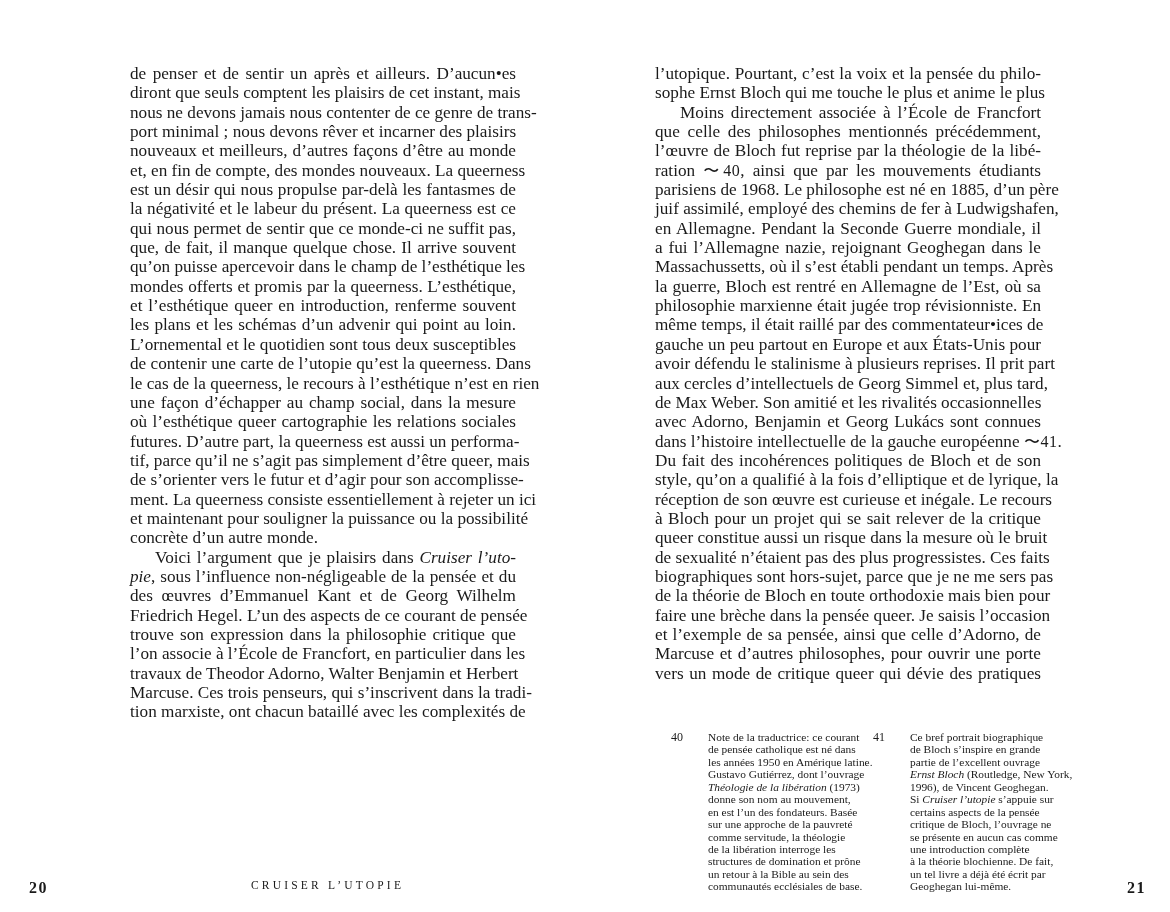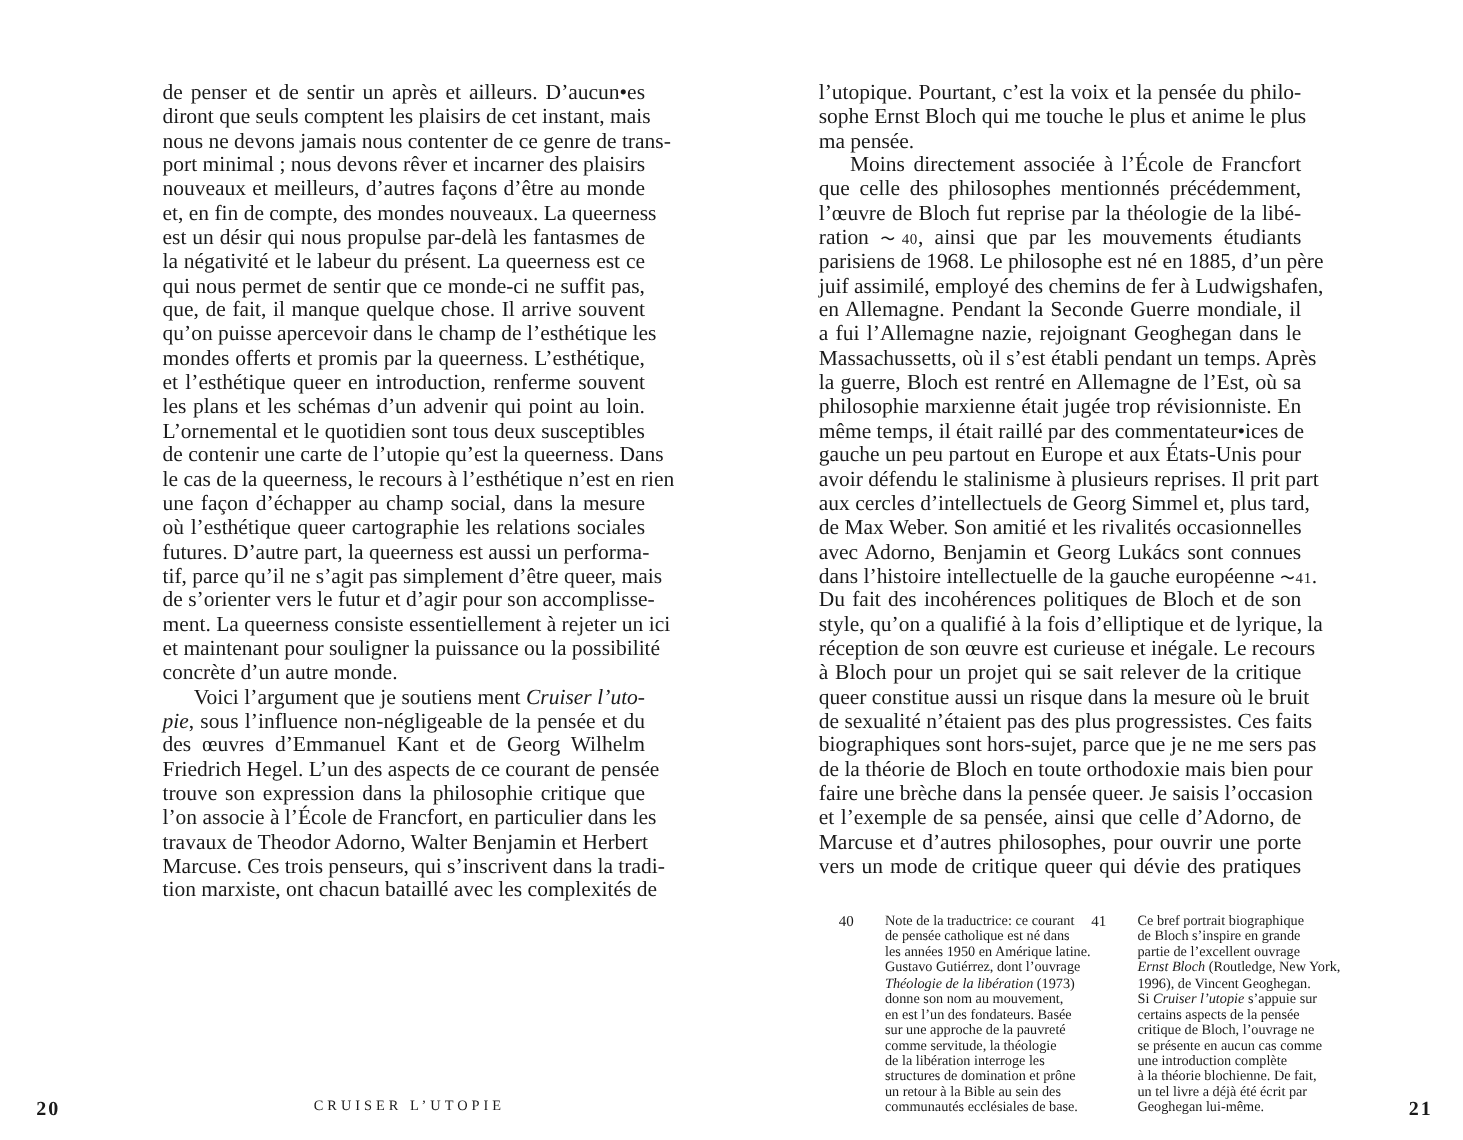--- a/index.html
+++ b/index.html
@@ -18,21 +18,21 @@
     white-space: nowrap;
     text-align: justify;
     text-align-last: justify;
     height: 19.35px;
   }
   .col .ln.last { text-align-last: left; }
   .col .ln.indent { padding-left: 25px; }
   #left-col { left: 130px; top: 64px; width: 386px; }
   #right-col { left: 655px; top: 64px; width: 386px; }
   .it { font-style: italic; }
-  .ref { font-size: 12px; letter-spacing: 0.5px; }
+  .ref { font-size: 16px; letter-spacing: 0.5px; }
 
   .fn {
     position: absolute; top: 731px;
     font-size: 11.4px; line-height: 12.45px;
   }
   .fn .num {
     position: absolute; left: 16px; top: 0;
     font-weight: normal; font-size: 12px;
   }
   .fn .body { position: absolute; left: 22px; top: 0; }
@@ -74,38 +74,37 @@
   <span class="ln">le cas de la queerness, le recours à l’esthétique n’est en rien</span>
   <span class="ln">une façon d’échapper au champ social, dans la mesure</span>
   <span class="ln">où l’esthétique queer cartographie les relations sociales</span>
   <span class="ln">futures. D’autre part, la queerness est aussi un performa-</span>
   <span class="ln">tif, parce qu’il ne s’agit pas simplement d’être queer, mais</span>
   <span class="ln">de s’orienter vers le futur et d’agir pour son accomplisse-</span>
   <span class="ln">ment. La queerness consiste essentiellement à rejeter un ici</span>
   <span class="ln">et maintenant pour souligner la puissance ou la possibilité</span>
   <span class="ln last">concrète d’un autre monde.</span>
 
-  <span class="ln indent"><span>Voici l’argument que je soutiens ment </span><span class="it">Cruiser l’uto-</span></span>
+  <span class="ln indent"><span>Voici l’argument que je plaisirs dans </span><span class="it">Cruiser l’uto-</span></span>
   <span class="ln"><span class="it">pie</span><span>, sous l’influence non-négligeable de la pensée et du</span></span>
   <span class="ln">des œuvres d’Emmanuel Kant et de Georg Wilhelm</span>
   <span class="ln">Friedrich Hegel. L’un des aspects de ce courant de pensée</span>
   <span class="ln">trouve son expression dans la philosophie critique que</span>
   <span class="ln">l’on associe à l’École de Francfort, en particulier dans les</span>
   <span class="ln">travaux de Theodor Adorno, Walter Benjamin et Herbert</span>
   <span class="ln">Marcuse. Ces trois penseurs, qui s’inscrivent dans la tradi-</span>
   <span class="ln">tion marxiste, ont chacun bataillé avec les complexités de</span>
 </div>
 
 <div id="folio-left" class="folio">20</div>
 <div id="running-head">CRUISER L’UTOPIE</div>
 
 <div id="right-col" class="col">
   <span class="ln">l’utopique. Pourtant, c’est la voix et la pensée du philo-</span>
   <span class="ln">sophe Ernst Bloch qui me touche le plus et anime le plus</span>
-  <span class="ln last">ma pensée.</span>
 
   <span class="ln indent">Moins directement associée à l’École de Francfort</span>
   <span class="ln">que celle des philosophes mentionnés précédemment,</span>
   <span class="ln">l’œuvre de Bloch fut reprise par la théologie de la libé-</span>
   <span class="ln"><span>ration </span><span class="ref">〜40</span><span>, ainsi que par les mouvements étudiants</span></span>
   <span class="ln">parisiens de 1968. Le philosophe est né en 1885, d’un père</span>
   <span class="ln">juif assimilé, employé des chemins de fer à Ludwigshafen,</span>
   <span class="ln">en Allemagne. Pendant la Seconde Guerre mondiale, il</span>
   <span class="ln">a fui l’Allemagne nazie, rejoignant Geoghegan dans le</span>
   <span class="ln">Massachussetts, où il s’est établi pendant un temps. Après</span>

